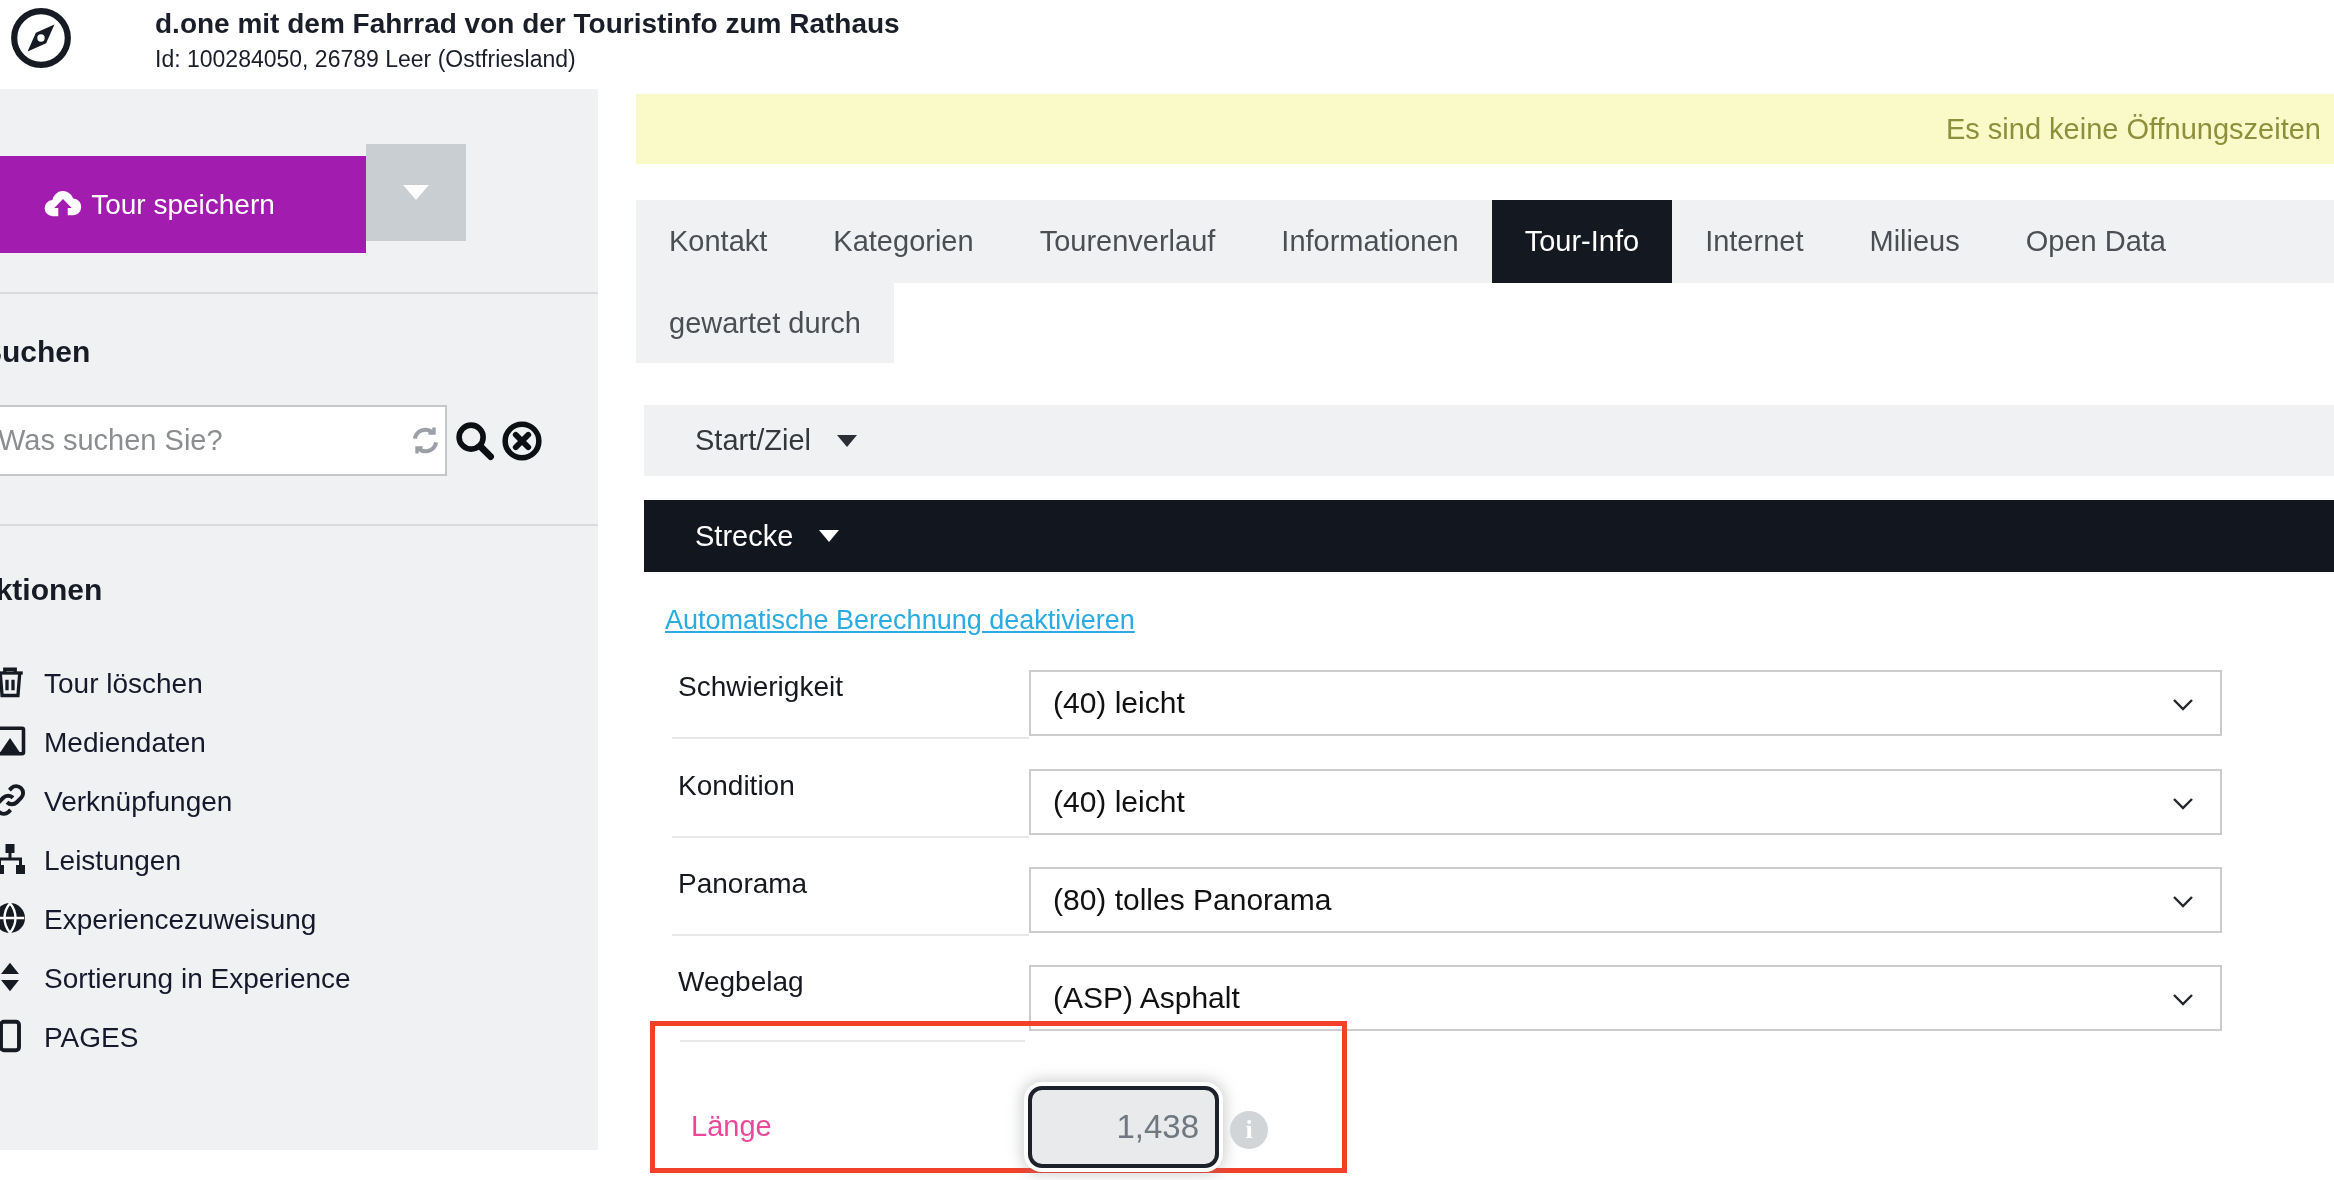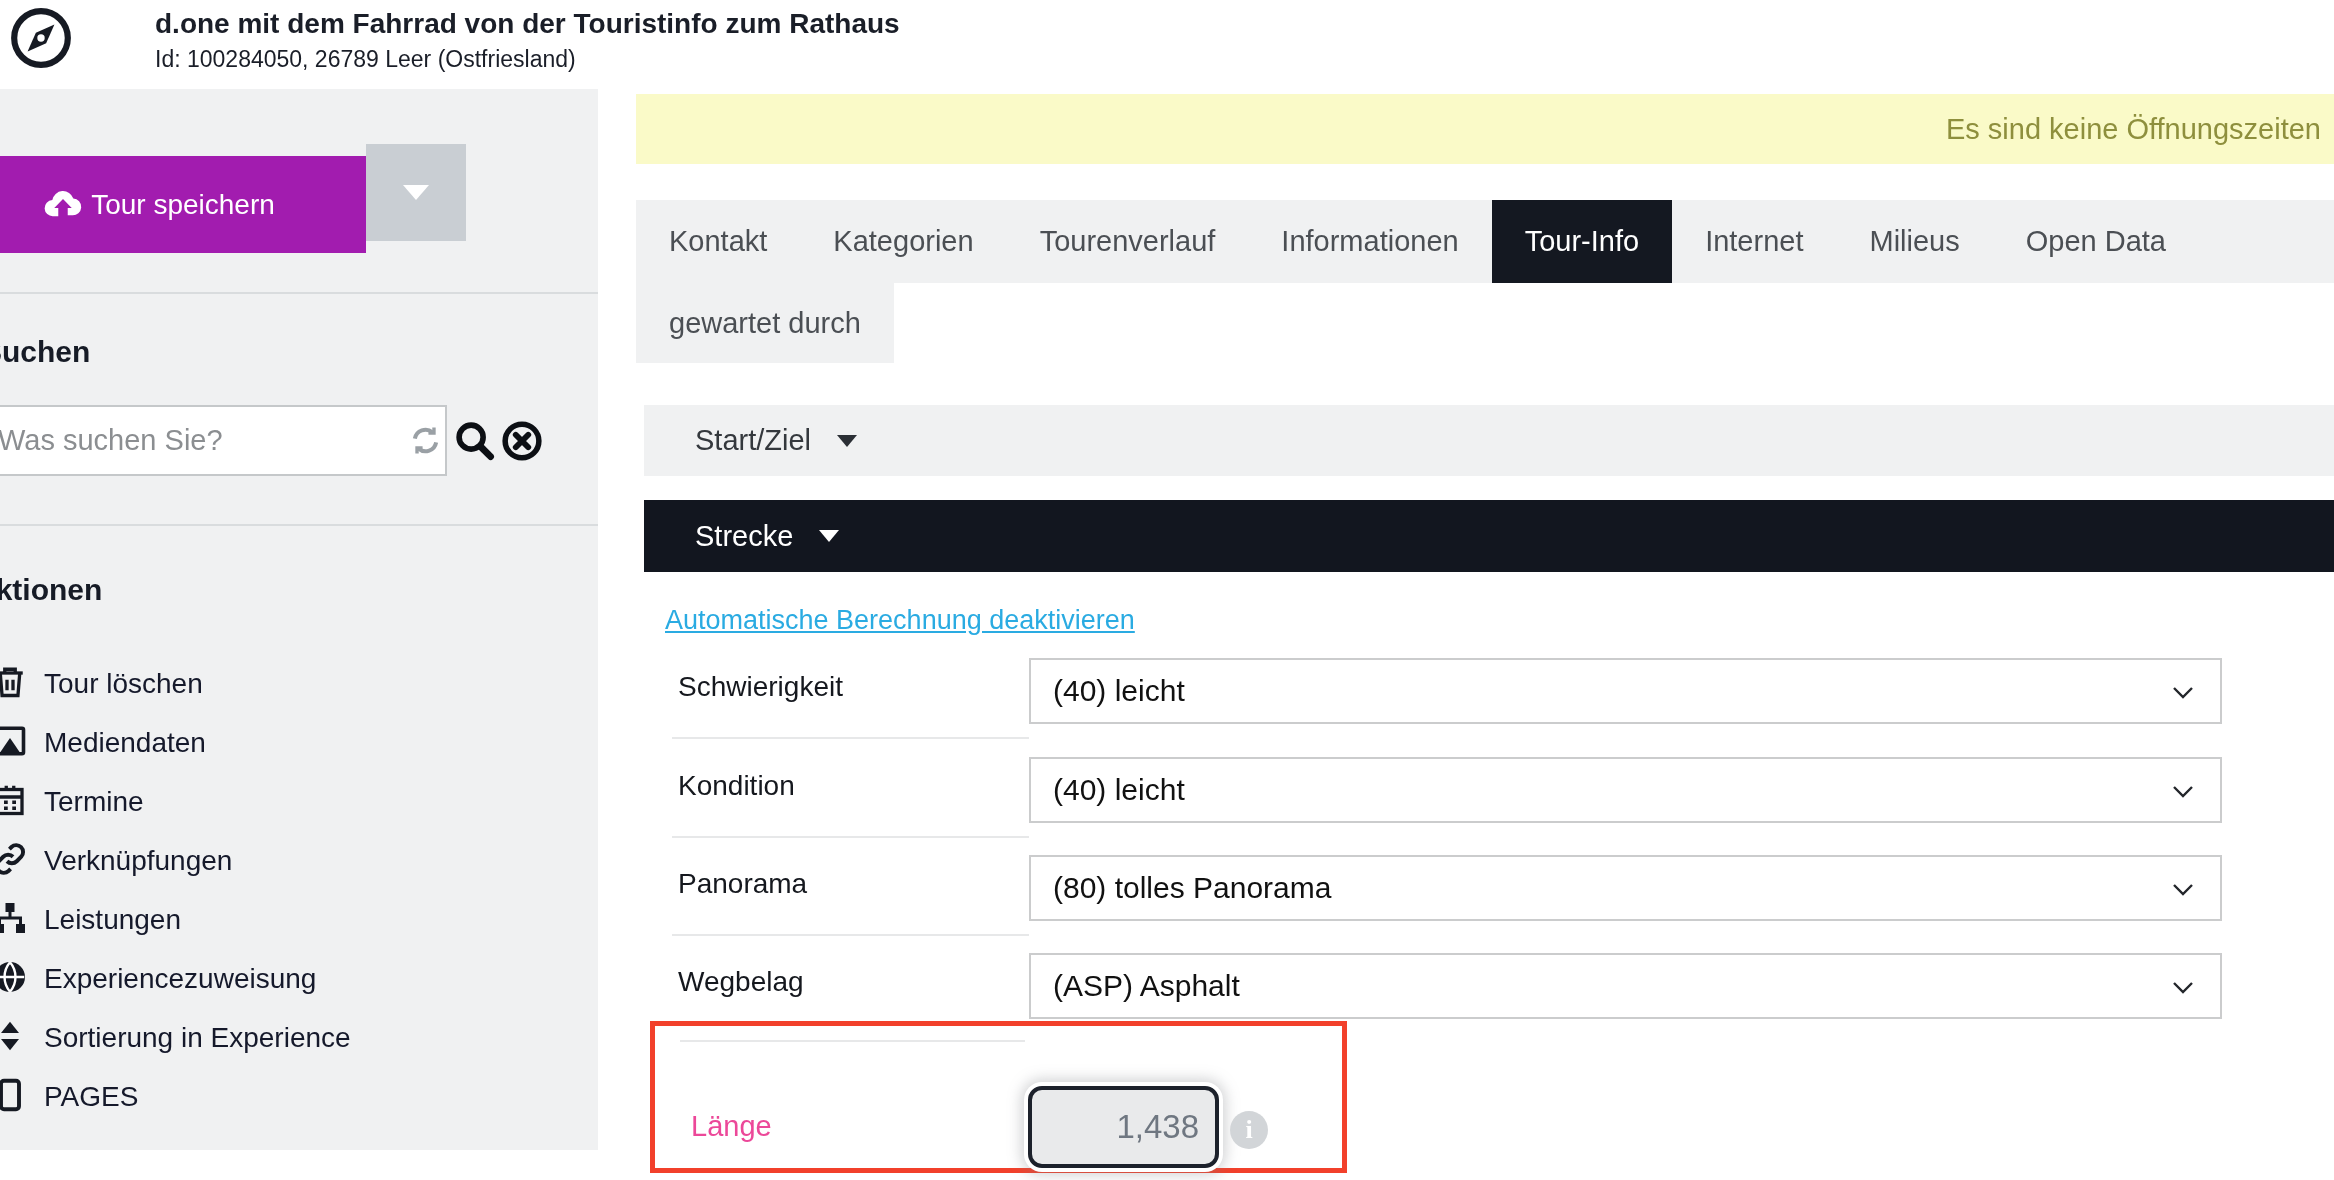--- a/index.html
+++ b/index.html
@@ -56,21 +56,21 @@
   .secbar.dark { top:500px; height:72px; background:#12161f; color:#ffffff; }
   .secbar .lbl { font-size:29px; margin-left:32px; }
   .secbar .tri { width:0; height:0; margin-left:26px; border-left:10px solid transparent;
     border-right:10px solid transparent; }
   .secbar.light .tri { border-top:12px solid #2b2f35; }
   .secbar.dark .tri { border-top:12px solid #ffffff; }
   .auto-link { position:absolute; left:29px; top:605px; font-size:27px; color:#2aabe2;
     text-decoration:underline; cursor:pointer; }
   .frow { position:absolute; left:0; width:1698px; height:66px; }
   .frow .flabel { position:absolute; left:42px; top:0; height:66px; line-height:66px; font-size:28px; color:#15181e; }
-  .fselect { position:absolute; left:393px; top:4px; width:1193px; height:66px; background:#fff;
+  .fselect { position:absolute; left:393px; top:16px; width:1193px; height:66px; background:#fff;
     border:2px solid #cbcccd; font-size:30px; line-height:62px; padding-left:22px; color:#111;
     cursor:pointer; }
   .fselect svg { position:absolute; right:26px; top:26px; }
   .label-divider { position:absolute; height:2px; background:#e7e8e9; }
   .redbox { position:absolute; left:14px; top:1021px; width:697px; height:152px;
     border:5px solid #f2402b; }
   .laenge-label { position:absolute; left:55px; top:1110px; font-size:29px; color:#ec4899; }
   .laenge-input { position:absolute; left:392px; top:1086px; width:191px; height:82px;
     background:#e9eaeb; border:4px solid #1c212b; border-radius:14px;
     box-shadow:0 0 0 4px #ffffff, 0 0 14px 7px rgba(125,130,136,0.35);
@@ -146,27 +146,20 @@
         <span>Tour löschen</span>
       </li>
       <li>
         <svg class="ic" viewBox="0 0 24 24">
           <rect x="3" y="3.5" width="18" height="17" rx="1" fill="none" stroke="#161a23" stroke-width="2.4"></rect>
           <path d="M5.5 19.5l6.5-9.5 6.5 9.5z" fill="#161a23"></path>
         </svg>
         <span>Mediendaten</span>
       </li>
       <li>
-        <svg class="ic" viewBox="0 0 24 24" fill="none" stroke="#161a23" stroke-width="2.2">
-          <rect x="4" y="5" width="16" height="16"></rect>
-          <path d="M4 10h16M9.5 5V2.5M14.5 5V2.5M8 13.5h2.5M13.5 13.5H16M8 17.5h2.5M13.5 17.5H16"></path>
-        </svg>
-        <span>Termine</span>
-      </li>
-      <li>
         <svg class="ic" viewBox="0 0 24 24" fill="none" stroke="#161a23" stroke-width="2.6">
           <path d="M10 13.5a4.6 4.6 0 0 0 6.5 0l3-3a4.6 4.6 0 0 0-6.5-6.5L11.6 5.4"></path>
           <path d="M14 10.5a4.6 4.6 0 0 0-6.5 0l-3 3a4.6 4.6 0 0 0 6.5 6.5l1.4-1.4"></path>
         </svg>
         <span>Verknüpfungen</span>
       </li>
       <li>
         <svg class="ic" viewBox="0 0 24 24">
           <rect x="9" y="2" width="6" height="6" fill="#161a23"></rect>
           <rect x="2" y="16" width="6" height="6" fill="#161a23"></rect>

